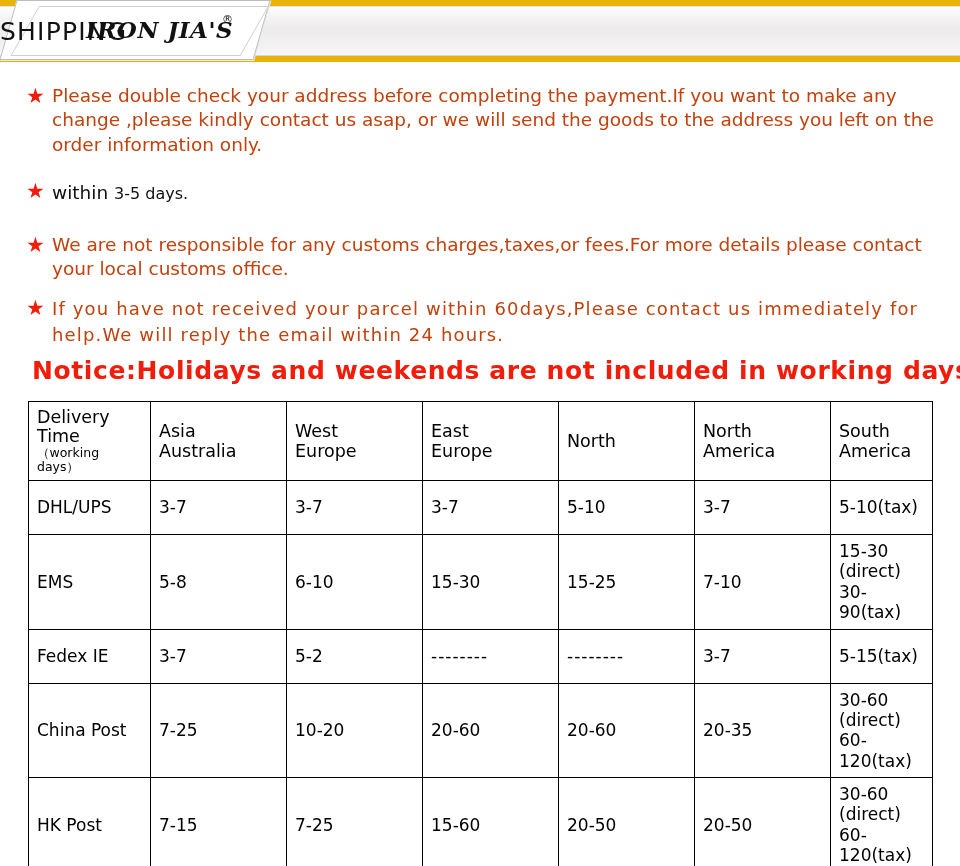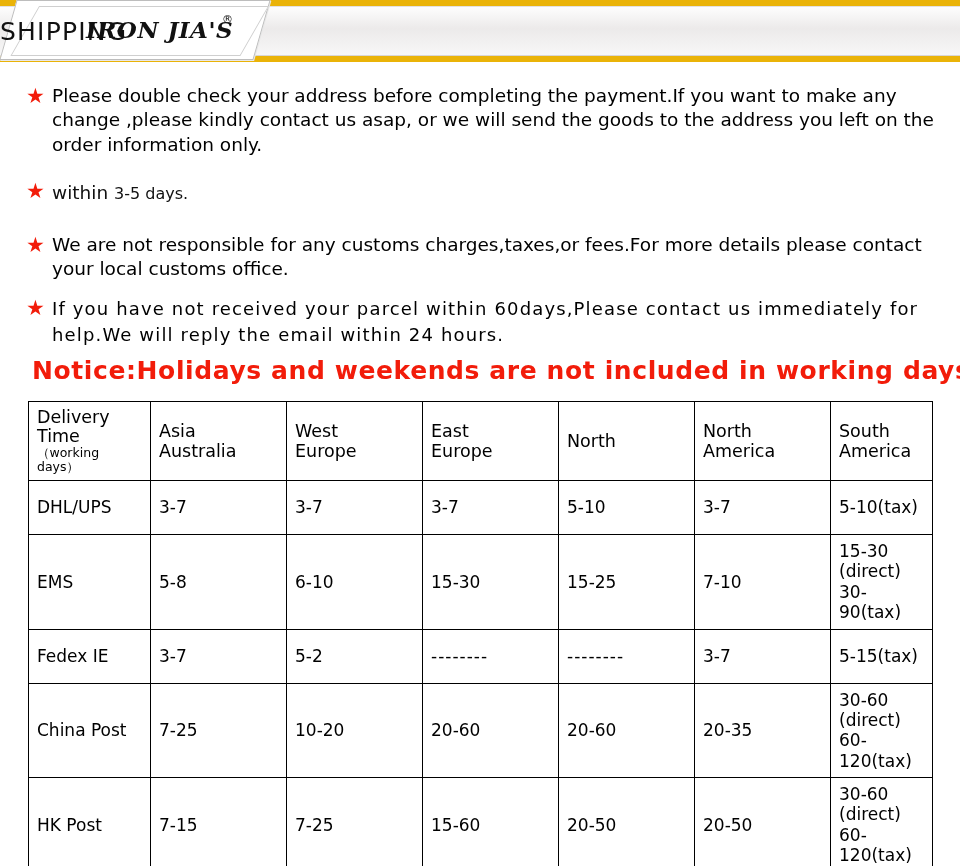--- a/index.html
+++ b/index.html
@@ -98,21 +98,21 @@
     position: absolute;
     left: 0;
     top: 2px;
     color: #f21c0a;
     font-size: 21px;
     line-height: 1;
   }
   .note-text {
     font-size: 18.5px;
     line-height: 1.32;
-    color: #000000;
+    color: #c2410c;
   }
   .note-sub {
     font-size: 18.5px;
     line-height: 1.5;
     color: #111111;
   }
   .note-sub .small {
     font-size: 16px;
   }
   .note-spaced {

